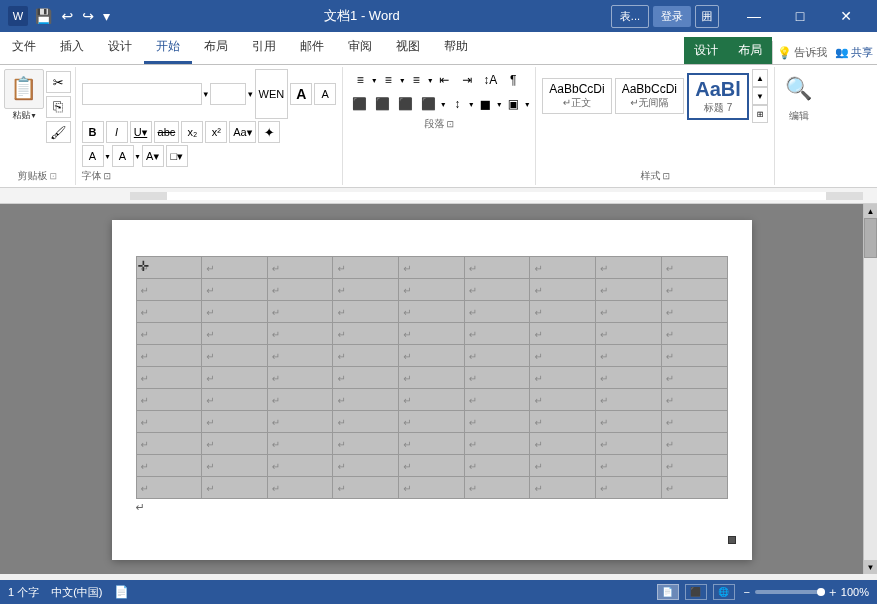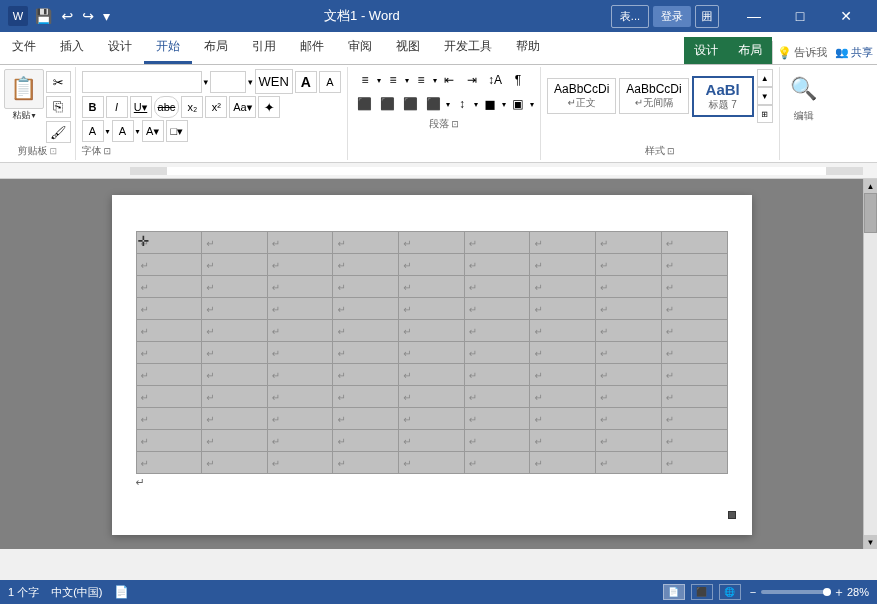--- a/index.html
+++ b/index.html
@@ -67,21 +67,20 @@
   <div style="display:flex;flex:1;">
     <div class="ribbon-tab">文件</div>
     <div class="ribbon-tab">插入</div>
     <div class="ribbon-tab">设计</div>
     <div class="ribbon-tab active">开始</div>
     <div class="ribbon-tab">布局</div>
     <div class="ribbon-tab">引用</div>
     <div class="ribbon-tab">邮件</div>
     <div class="ribbon-tab">审阅</div>
     <div class="ribbon-tab">视图</div>
-    <div class="ribbon-tab">开发工具</div>
     <div class="ribbon-tab">帮助</div>
   </div>
   <div style="display:flex;background:#217346;">
     <div style="padding:5px 10px;color:white;font-size:12px;cursor:pointer;">设计</div>
     <div style="padding:5px 10px;color:white;font-size:12px;cursor:pointer;">布局</div>
   </div>
   <div style="padding:4px;display:flex;align-items:center;gap:2px;border-left:1px solid #d0d0d0;">
     <span style="color:#ffc000;font-size:12px;">💡</span>
     <span style="font-size:11px;color:#666;">告诉我</span>
   </div>
@@ -113,29 +112,29 @@
       <span style="font-size:9px;color:#999;cursor:pointer;">⊡</span>
     </div>
   </div>
 
   <div style="display:flex;flex-direction:column;gap:2px;padding:2px 6px;border-right:1px solid #e0e0e0;">
     <div style="display:flex;gap:2px;align-items:center;">
       <input type="text" style="width: 120px; height: 22px; border: 1px solid rgb(208, 208, 208); font-size: 11px; padding: 0px 4px;" placeholder="">
       <span style="font-size:9px;cursor:pointer;">▾</span>
       <input type="text" style="width: 36px; height: 22px; border: 1px solid rgb(208, 208, 208); font-size: 11px; padding: 0px 4px;" placeholder="">
       <span style="font-size:9px;cursor:pointer;">▾</span>
-      <span style="font-size:13px;border:1px solid #d0d0d0;padding:4px 3px;cursor:pointer;">WEN</span>
+      <span style="font-size:11px;border:1px solid #d0d0d0;padding:18px 3px;cursor:pointer;">WEN</span>
       <button class="small-btn" style="font-size:14px;font-weight:bold;">A</button>
       <button class="small-btn" style="font-size:11px;">A</button>
     </div>
     <div style="display:flex;gap:2px;align-items:center;">
       <button class="small-btn bold-btn">B</button>
       <button class="small-btn italic-btn">I</button>
       <button class="small-btn underline-btn">U▾</button>
-      <button class="small-btn" style="text-decoration:line-through;border-radius:10px;">abc</button>
+      <button class="small-btn" style="text-decoration:line-through;">abc</button>
       <button class="small-btn">x₂</button>
       <button class="small-btn">x²</button>
       <button class="small-btn">Aa▾</button>
       <button class="small-btn" style="font-size:13px;">✦</button>
     </div>
     <div style="display:flex;gap:2px;align-items:center;">
       <button class="small-btn" style="position:relative;">
         <span>A</span>
         <span style="display:block;height:3px;background:yellow;margin-top:1px;font-size:0;"></span>
       </button>
@@ -190,21 +189,21 @@
     <div style="display:flex;gap:3px;align-items:center;">
       <div style="border:1px solid #d0d0d0;padding:3px 6px;cursor:pointer;background:white;min-width:62px;text-align:center;">
         <div style="font-size:12px;">AaBbCcDi</div>
         <div style="font-size:10px;color:#666;">↵正文</div>
       </div>
       <div style="border:1px solid #d0d0d0;padding:3px 6px;cursor:pointer;background:white;min-width:62px;text-align:center;">
         <div style="font-size:12px;">AaBbCcDi</div>
         <div style="font-size:10px;color:#666;">↵无间隔</div>
       </div>
       <div style="border:2px solid #2b579a;padding:3px 6px;cursor:pointer;background:white;min-width:62px;text-align:center;">
-        <div style="font-size:15px;font-weight:bold;color:#2b579a;">AaBl</div>
+        <div style="font-size:20px;font-weight:bold;color:#2b579a;">AaBl</div>
         <div style="font-size:10px;color:#666;">标题 7</div>
       </div>
       <div style="display:flex;flex-direction:column;gap:0;">
         <button style="width:16px;height:18px;border:1px solid #d0d0d0;background:white;cursor:pointer;font-size:8px;">▲</button>
         <button style="width:16px;height:18px;border:1px solid #d0d0d0;background:white;cursor:pointer;font-size:8px;">▼</button>
         <button style="width:16px;height:18px;border:1px solid #d0d0d0;background:white;cursor:pointer;font-size:8px;">⊞</button>
       </div>
     </div>
     <div style="font-size:10px;color:#666;text-align:center;display:flex;align-items:center;justify-content:center;gap:2px;margin-top:auto;">
       <span>样式</span>
@@ -389,16 +388,16 @@
   <div style="display:flex;align-items:center;gap:6px;">
     <div style="width:22px;height:16px;border:1px solid rgba(255,255,255,0.4);background:rgba(255,255,255,0.3);cursor:pointer;display:flex;align-items:center;justify-content:center;font-size:9px;">📄</div>
     <div style="width:22px;height:16px;border:1px solid rgba(255,255,255,0.4);background:transparent;cursor:pointer;display:flex;align-items:center;justify-content:center;font-size:9px;">⬛</div>
     <div style="width:22px;height:16px;border:1px solid rgba(255,255,255,0.4);background:transparent;cursor:pointer;display:flex;align-items:center;justify-content:center;font-size:9px;">🌐</div>
     <div style="display:flex;align-items:center;gap:2px;">
       <span style="cursor:pointer;font-size:12px;">－</span>
       <div style="width:70px;height:4px;background:rgba(255,255,255,0.4);border-radius:2px;position:relative;cursor:pointer;">
         <div style="width:8px;height:8px;background:white;border-radius:50%;position:absolute;top:-2px;right:0;"></div>
       </div>
       <span style="cursor:pointer;font-size:12px;">＋</span>
-      <span>28%</span>
+      <span>100%</span>
     </div>
   </div>
 </div>
 
 </body></html>

